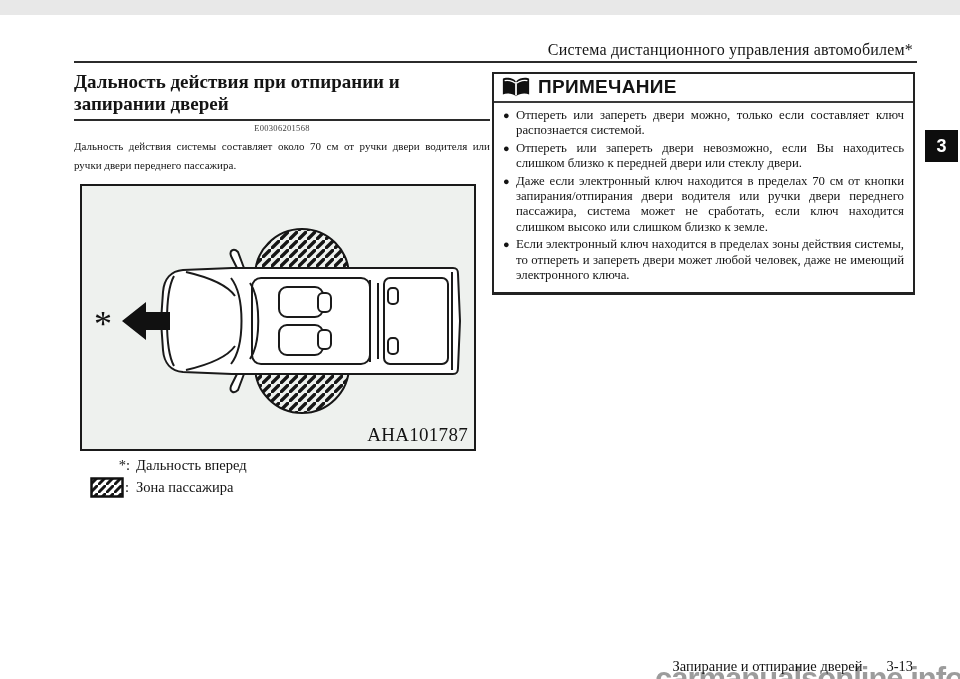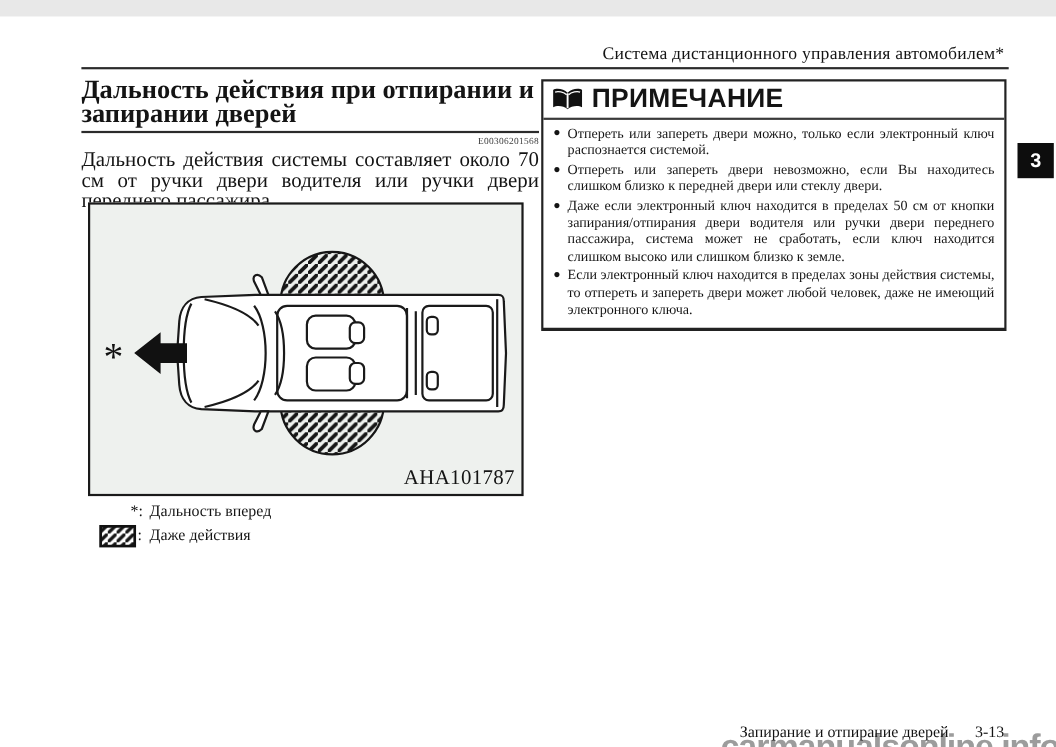--- a/index.html
+++ b/index.html
@@ -11,28 +11,28 @@
   
   .header-title{
     position:absolute;top:26px;right:47px;font-size:16px;letter-spacing:.2px;
   }
   .top-rule{
     position:absolute;left:74px;top:46px;width:843px;height:2px;background:#2b2b2b;
   }
   
   .left-col{position:absolute;left:74px;top:56px;width:416px;}
   .article-heading{
-    margin:0;font-size:24px;line-height:22px;font-weight:bold;
+    margin:0;font-size:19px;line-height:22px;font-weight:bold;
     border-bottom:2px solid #2b2b2b;padding-bottom:4px;
   }
   .article-code{
-    text-align:right;font-size:8.5px;color:#3c3c3c;margin-top:2px;letter-spacing:.3px;
+    text-align:center;font-size:8.5px;color:#3c3c3c;margin-top:2px;letter-spacing:.3px;
   }
   .article-body{
-    margin-top:4px;font-size:19px;line-height:18.5px;text-align:justify;
+    margin-top:4px;font-size:11px;line-height:18.5px;text-align:justify;
   }
   
   .figure-box{
     position:absolute;left:80px;top:169px;width:396px;height:267px;
     background:#eef1ee;border:2px solid #1a1a1a;box-sizing:border-box;
   }
   .figure-box svg{position:absolute;left:0;top:0;}
   .figure-label{
     position:absolute;right:6px;bottom:3px;font-size:19px;letter-spacing:.3px;
   }
@@ -47,21 +47,21 @@
   
   .note-box{
     position:absolute;left:492px;top:57px;width:423px;box-sizing:border-box;
     border:2px solid #222;border-bottom-width:3px;background:#fff;
   }
   .note-title-row{
     display:flex;align-items:center;gap:8px;padding:2px 8px 3px 8px;
     border-bottom:2.5px solid #3a3a3a;
   }
   .note-title{
-    font-family:"Liberation Sans", sans-serif;font-weight:bold;font-size:24px;letter-spacing:.3px;
+    font-family:"Liberation Sans", sans-serif;font-weight:bold;font-size:19px;letter-spacing:.3px;
   }
   .note-body{padding:5px 9px 7px 9px;}
   .note-item{display:flex;margin-bottom:2px;}
   .note-bullet{flex:0 0 13px;font-size:11px;line-height:15.4px;}
   .note-item-text{
     flex:1;font-size:12.8px;line-height:15.4px;text-align:justify;
   }
   
   .section-tab{
     position:absolute;right:2px;top:115px;width:33px;height:32px;background:#0d0d0d;
@@ -151,45 +151,45 @@
           <defs>
             <pattern id="hatch2" width="8" height="8" patternUnits="userSpaceOnUse">
               <rect width="8" height="8" fill="#fff"></rect>
               <line x1="-2" y1="10" x2="10" y2="-2" stroke="#161616" stroke-width="3"></line>
             </pattern>
           </defs>
           <rect x="1.5" y="1.5" width="31" height="18" fill="url(#hatch2)" stroke="#111" stroke-width="2.5"></rect>
         </svg>
         <span class="swatch-colon">:</span>
       </span>
-      <span class="legend-text">Даже действия</span>
+      <span class="legend-text">Зона пассажира</span>
     </div>
   </div>
 
   <div class="note-box">
     <div class="note-title-row">
       <svg width="28" height="21" viewBox="0 0 32 24">
         <path d="M16,5 C12,0.5 4,0 1,2 L1,20 C5,18 12,18.5 16,22 C20,18.5 27,18 31,20 L31,2 C28,0 20,0.5 16,5 Z" fill="#111"></path>
         <path d="M16,5.5 L16,21" stroke="#fff" stroke-width="2"></path>
         <path d="M15,7 C12,4 6,3.2 3,4.2 M17,7 C20,4 26,3.2 29,4.2" stroke="#fff" stroke-width="1.4" fill="none"></path>
       </svg>
       <span class="note-title">ПРИМЕЧАНИЕ</span>
     </div>
     <div class="note-body">
       <div class="note-item">
         <span class="note-bullet">●</span>
-        <div class="note-item-text">Отпереть или запереть двери можно, только если электронный ключ распознается системой.</div>
+        <div class="note-item-text">Отпереть или запереть двери можно, только если составляет ключ распознается системой.</div>
       </div>
       <div class="note-item">
         <span class="note-bullet">●</span>
         <div class="note-item-text">Отпереть или запереть двери невозможно, если Вы находитесь слишком близко к передней двери или стеклу двери.</div>
       </div>
       <div class="note-item">
         <span class="note-bullet">●</span>
-        <div class="note-item-text">Даже если электронный ключ находится в пределах 50 см от кнопки запирания/отпирания двери водителя или ручки двери переднего пассажира, система может не сработать, если ключ находится слишком высоко или слишком близко к земле.</div>
+        <div class="note-item-text">Даже если электронный ключ находится в пределах 70 см от кнопки запирания/отпирания двери водителя или ручки двери переднего пассажира, система может не сработать, если ключ находится слишком высоко или слишком близко к земле.</div>
       </div>
       <div class="note-item">
         <span class="note-bullet">●</span>
         <div class="note-item-text">Если электронный ключ находится в пределах зоны действия системы, то отпереть и запереть двери может любой человек, даже не имеющий электронного ключа.</div>
       </div>
     </div>
   </div>
 
   <div class="section-tab">3</div>
 

